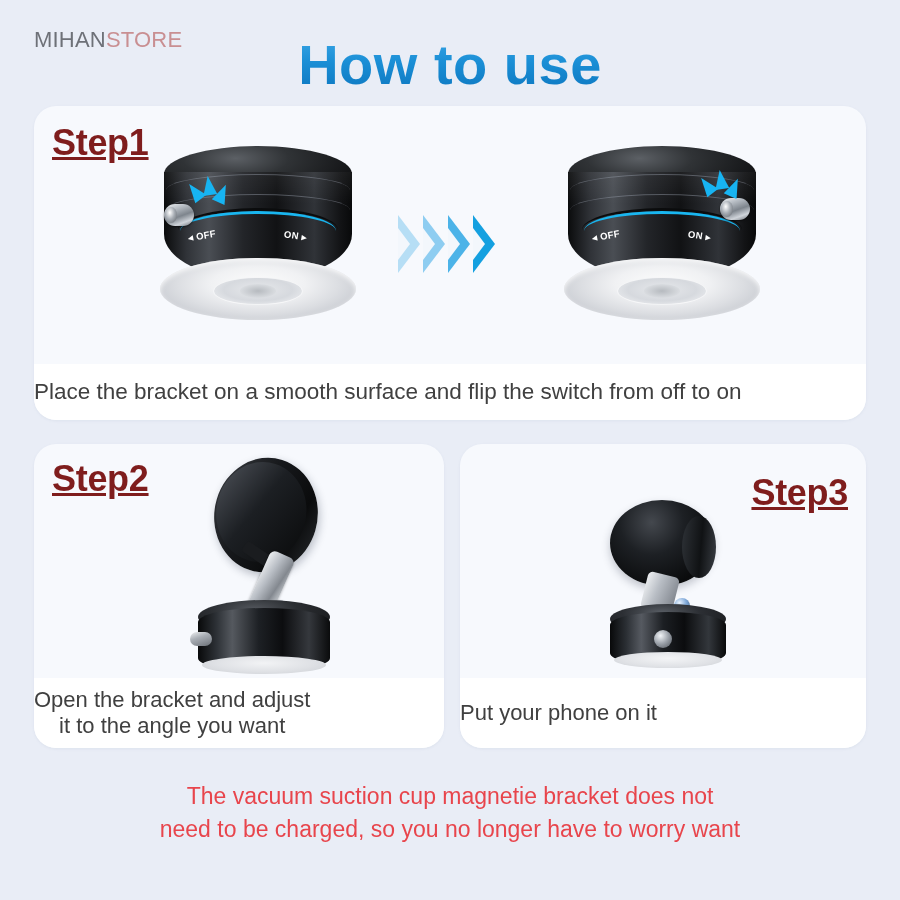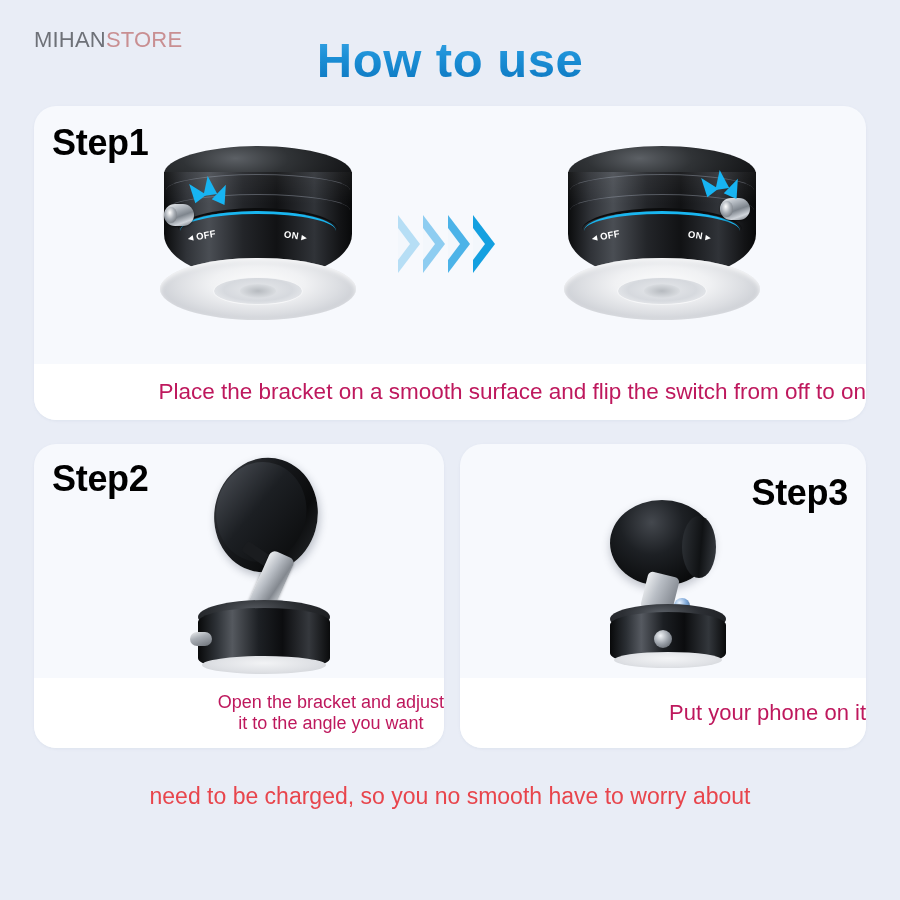--- a/index.html
+++ b/index.html
@@ -32,21 +32,21 @@
     white-space: nowrap;
   }
   .logo .lo-a { color: #6e7178; }
   .logo .lo-b { color: #c98f92; }
 
   .page-title {
     position: absolute;
     left: 0; right: 0;
     top: 32px;
     text-align: center;
-    font-size: 49px;
+    font-size: 56px;
     font-weight: bold;
     letter-spacing: 0.5px;
     background: linear-gradient(180deg, #3fa9e8 0%, #1b8fd6 45%, #0b74bd 100%);
     -webkit-background-clip: text;
     background-clip: text;
     color: transparent;
     -webkit-text-fill-color: transparent;
     text-shadow: none;
   }
 
@@ -61,37 +61,38 @@
   #card-step1 { left: 34px;  top: 106px; width: 832px; height: 314px; }
   #card-step2 { left: 34px;  top: 444px; width: 410px; height: 304px; }
   #card-step3 { left: 460px; top: 444px; width: 406px; height: 304px; }
 
   .card-caption {
     position: absolute;
     left: 0; right: 0; bottom: 0;
     background: #ffffff;
     display: flex;
     align-items: center;
-    justify-content: flex-end;
+    justify-content: flex-start;
     text-align: center;
-    color: #be185d;
+    color: #404040;
     line-height: 1.18;
   }
   #card-step1 .card-caption { height: 56px; font-size: 22.5px; }
-  #card-step2 .card-caption { height: 70px; font-size: 18px; }
+  #card-step2 .card-caption { height: 70px; font-size: 22px; }
   #card-step3 .card-caption { height: 70px; font-size: 22px; }
   .cap-line { display: block; }
 
   .step-label {
     position: absolute;
     font-size: 36px;
     font-weight: bold;
-    color: #000000;
+    color: #7f1d1d;
     letter-spacing: -0.3px;
     white-space: nowrap;
+    text-decoration: underline;
   }
   #step1-label { left: 52px; top: 122px; }
   #step2-label { left: 52px; top: 458px; text-align: right; }
   #step3-label { right: 52px; top: 472px; text-align: right; }
 
   
   .puck {
     position: absolute;
     width: 200px;
     height: 174px;
@@ -520,14 +521,15 @@
   <div id="b3-disc-rim"></div>
   <div id="b3-arm"></div>
   <div id="b3-screw"></div>
   <div id="b3-base-top"></div>
   <div id="b3-base"></div>
   <div id="b3-base-bottom"></div>
   <div id="b3-knob"></div>
 </div>
 
 <div id="footer-note">
-  <span class="cap-line">need to be charged, so you no smooth have to worry about</span>
+  <span class="cap-line">The vacuum suction cup magnetie bracket does not</span>
+  <span class="cap-line">need to be charged, so you no longer have to worry want</span>
 </div>
 
 </body></html>

